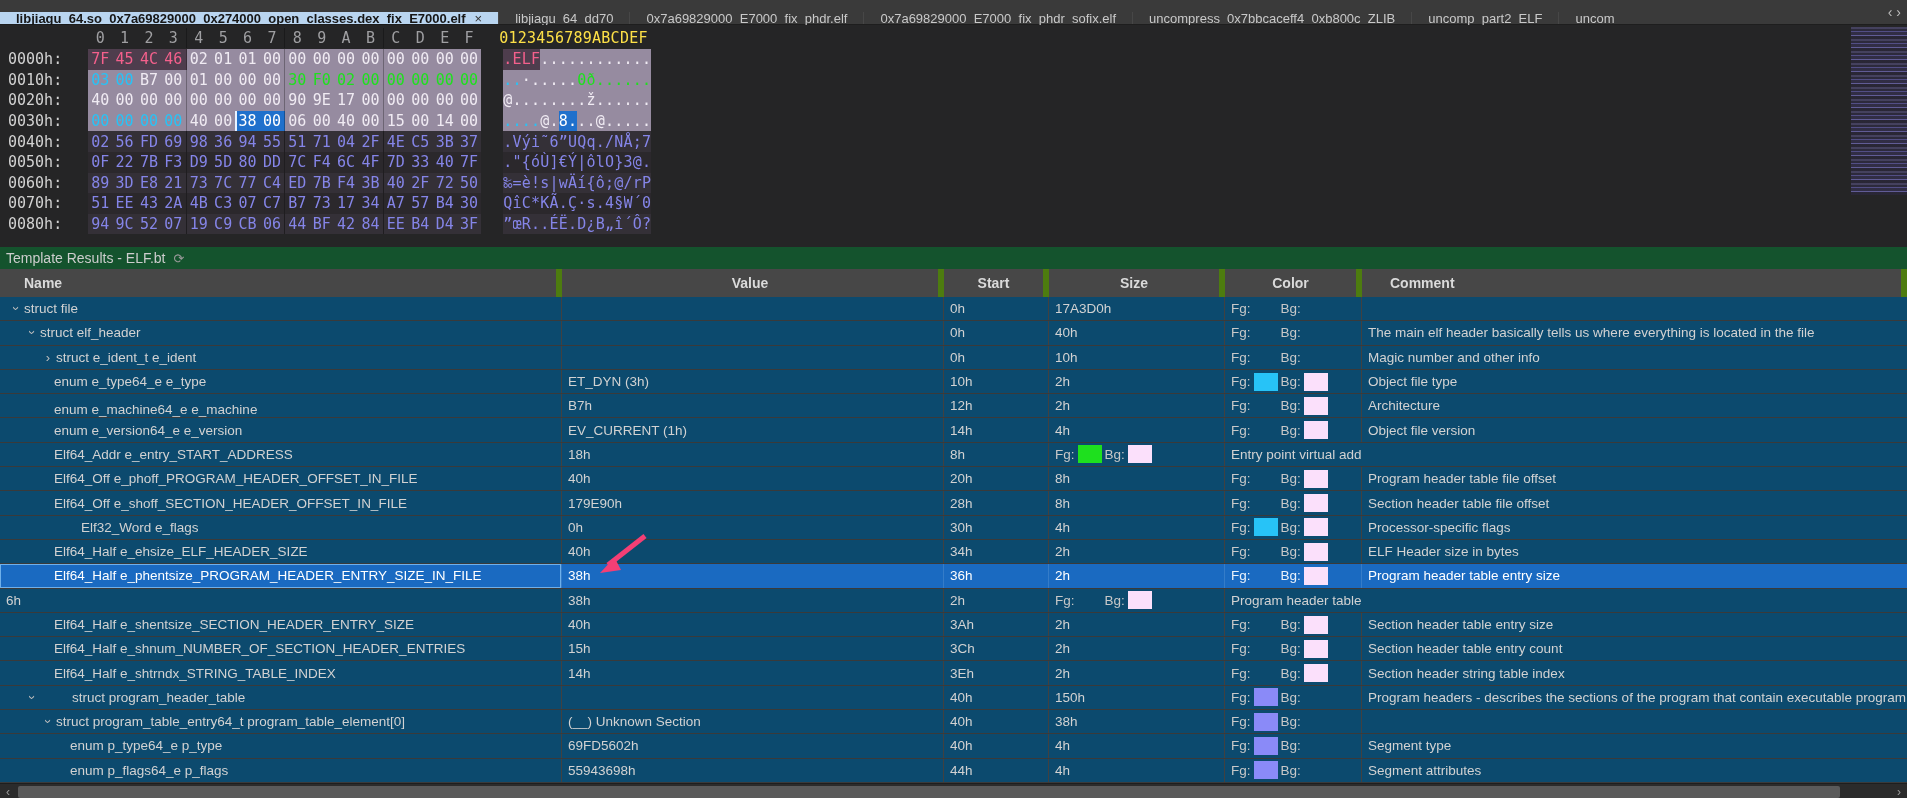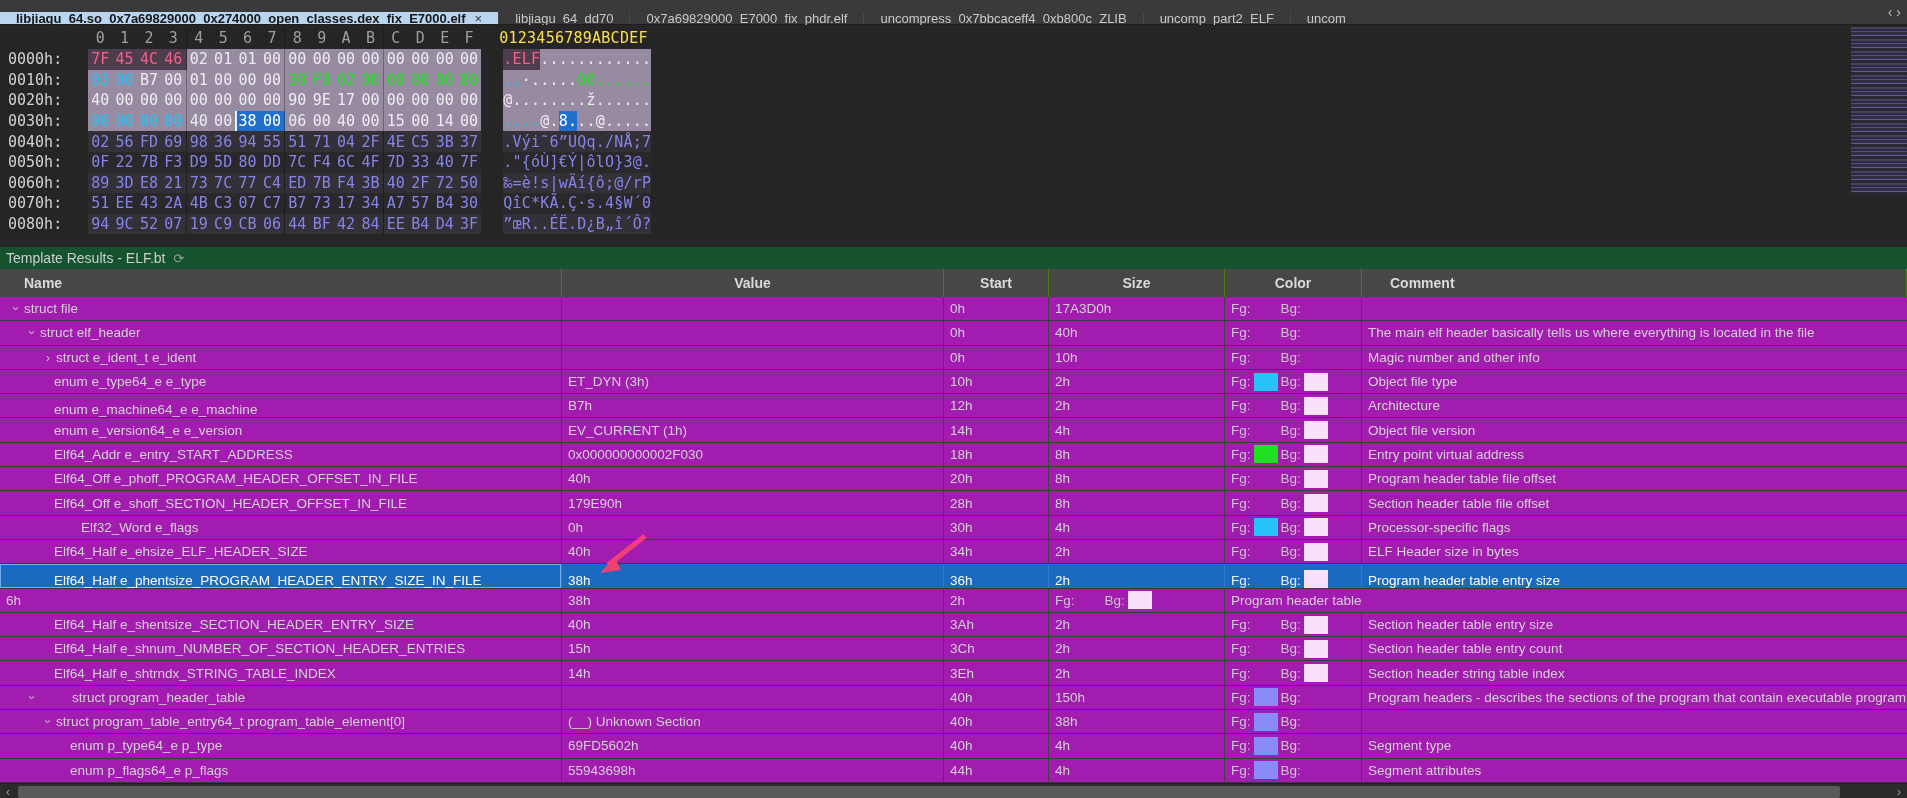--- a/index.html
+++ b/index.html
@@ -42,29 +42,29 @@
   .b-s.caret{box-shadow:inset 2px 0 0 #e8f2ff;}
   .minimap{position:absolute;top:2px;right:0;width:56px;height:168px;
     background:repeating-linear-gradient(180deg,#4a4668 0 2px,#2e2b40 2px 4px,#5a5596 4px 5px,#332f4a 5px 8px,#6b66aa 8px 9px,#2a2738 9px 12px);
     opacity:0.85;}
 
   
   .ptitle{height:22px;display:flex;align-items:center;padding-left:6px;color:#cdcdcd;font-size:14px;background:#14532d;}
   .ptitle .refresh{margin-left:8px;color:#999;font-size:13px;}
   .grid{display:grid;grid-template-columns:562px 382px 105px 176px 137px minmax(0,1fr);}
   .thead{height:28px;background:#474747;color:#dadada;font-weight:bold;font-size:14px;}
-  .thead .hcell{display:flex;align-items:center;justify-content:center;border-right:1px solid #4d7c0f;box-sizing:border-box;}
+  .thead .hcell{display:flex;align-items:center;justify-content:center;border-right:6px solid #4d7c0f;box-sizing:border-box;}
   .thead .hcell.left{justify-content:flex-start;padding-left:24px;}
   .thead .hcell.cleft{justify-content:flex-start;padding-left:28px;}
-  .tbody{height:486px;overflow:hidden;background:#a21caf;}
+  .tbody{height:486px;overflow:hidden;background:#0c4a6e;}
   .trow{height:24.3px;box-sizing:border-box;border-bottom:1px solid #3a3a3a;color:#d2d2d2;font-size:13.5px;}
   .trow .cell{display:flex;align-items:center;border-right:1px solid #414141;box-sizing:border-box;white-space:nowrap;overflow:hidden;padding-left:6px;}
   .trow .cell.ccomment{padding-left:6px;border-right:none;}
   .trow.sel{background:#1a6ac1;color:#ffffff;}
-  .trow.sel .cell{border-right-color:rgba(255,255,255,0.12);align-items:flex-end;}
+  .trow.sel .cell{border-right-color:rgba(255,255,255,0.12);}
   .trow.sel .cname{box-shadow:inset 0 0 0 1px #6fb0ea;}
   .arrowglyph{width:16px;display:inline-flex;justify-content:center;color:#bdbdbd;font-size:13px;flex:none;}
   .arrowglyph.open{transform:rotate(90deg);}
   .sw{width:24px;height:18px;margin:0 3px;flex:none;}
   .fglabel{color:#c8c8c8;flex:none;}
   .trow.sel .fglabel{color:#eaf2fb;}
   .hscroll{height:16px;background:#2b2b2b;position:relative;border-top:1px solid #1e1e1e;display:flex;align-items:center;}
   .hs-btn{width:16px;height:16px;display:flex;align-items:center;justify-content:center;color:#9a9a9a;font-size:12px;background:#2b2b2b;flex:none;}
   .hs-thumb{height:12px;background:#5a5a5a;border-radius:2px;width:1822px;margin-left:2px;flex:none;}
   .hs-btn.right{position:absolute;right:0;}
@@ -79,20 +79,23 @@
   <div class="tabbar" id="tabbar">
       <div class="tab active">
         <span>libjiagu_64.so_0x7a69829000_0x274000_open_classes.dex_fix_E7000.elf</span>
         <span class="close">×</span>
       </div>
       <div class="tab">
         <span>libjiagu_64_dd70</span>
       </div>
       <div class="tab">
         <span>0x7a69829000_E7000_fix_phdr.elf</span>
+      </div>
+      <div class="tab">
+        <span>0x7a69829000_E7000_fix_phdr_sofix.elf</span>
       </div>
       <div class="tab">
         <span>uncompress_0x7bbcaceff4_0xb800c_ZLIB</span>
       </div>
       <div class="tab">
         <span>uncomp_part2_ELF</span>
       </div>
       <div class="tab clipped">
         <span>uncom</span>
       </div>
@@ -585,21 +588,20 @@
           <span class="sw"></span>
           <span class="fglabel">Bg:</span>
           <span class="sw" style="background: rgb(251, 224, 251);"></span>
         </div>
         <div class="cell ccomment">Object file version</div>
       </div>
       <div class="trow grid">
         <div class="cell cname" style="padding-left: 54px;">
           <span>Elf64_Addr e_entry_START_ADDRESS</span>
         </div>
-        <div class="cell">0x000000000002F030</div>
         <div class="cell">18h</div>
         <div class="cell">8h</div>
         <div class="cell">
           <span class="fglabel">Fg:</span>
           <span class="sw" style="background: rgb(30, 224, 30);"></span>
           <span class="fglabel">Bg:</span>
           <span class="sw" style="background: rgb(251, 224, 251);"></span>
         </div>
         <div class="cell ccomment">Entry point virtual address</div>
       </div>

